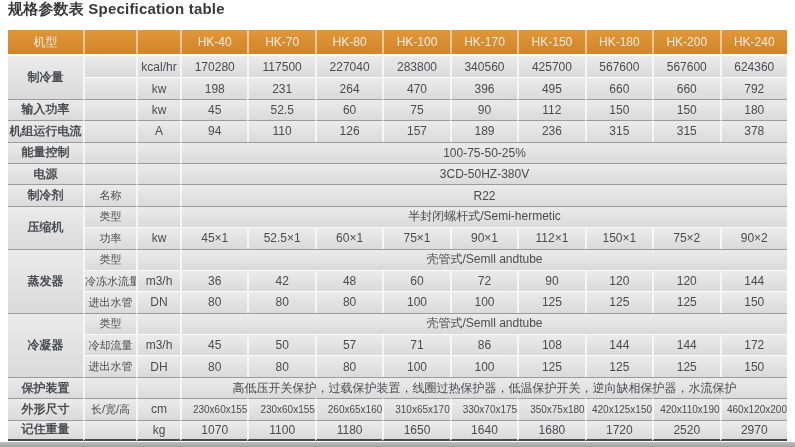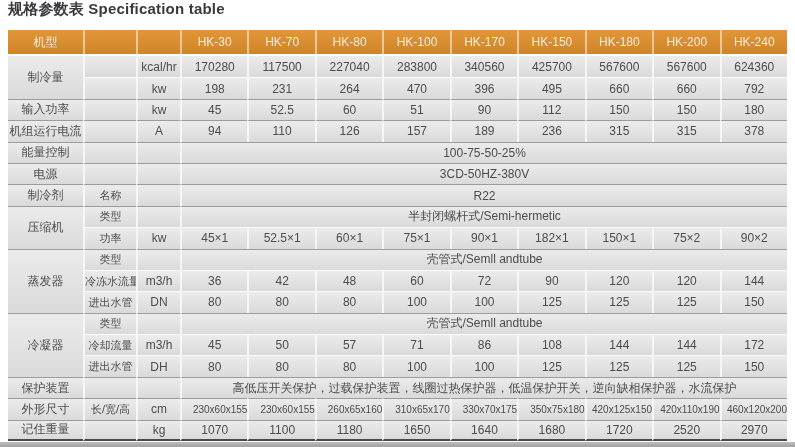--- a/index.html
+++ b/index.html
@@ -28,21 +28,21 @@
     border-bottom:2px solid #fdfdfd;
   }
   thead th:first-child{border-left:none;margin-left:44px;}
   tbody td{
     height:21.4px;
     background:linear-gradient(180deg,#ecebeb 0%,#dbdadb 100%);
     color:#4b4c4e;font-size:12px;
     border-left:2px solid #f6f6f6;
     border-top:1px solid #fafafa;
   }
-  tbody td.grp{border-left:none;font-size:12px;}
+  tbody td.grp{border-left:none;font-size:12px;font-weight:bold;}
   tbody td.sub{font-size:11px;}
   tbody td.dim{font-size:10px;text-align:right;}
   tr.gs td{border-top:1px solid #9b9c9e;}
   tr.first td{border-top:none;}
   tr.last td{border-bottom:2px solid #48494b;}
   .bottom-strip{
     position:absolute;left:0;bottom:0;width:795px;height:5px;
     background:linear-gradient(180deg,#bdbdbd,#a2a2a2);
   }
 </style>
@@ -64,21 +64,21 @@
       <col>
       <col>
       <col>
       <col>
   </colgroup>
   <thead>
     <tr>
       <th>机型</th>
       <th></th>
       <th></th>
-      <th>HK-30</th>
+      <th>HK-40</th>
       <th>HK-70</th>
       <th>HK-80</th>
       <th>HK-100</th>
       <th>HK-170</th>
       <th>HK-150</th>
       <th>HK-180</th>
       <th>HK-200</th>
       <th>HK-240</th>
     </tr>
   </thead>
@@ -110,21 +110,21 @@
       <td>660</td>
       <td>792</td>
     </tr>
     <tr class="gs">
       <td class="grp">输入功率</td>
       <td class="sub"></td>
       <td class="unit">kw</td>
       <td>45</td>
       <td>52.5</td>
       <td>60</td>
-      <td>51</td>
+      <td>75</td>
       <td>90</td>
       <td>112</td>
       <td>150</td>
       <td>150</td>
       <td>180</td>
     </tr>
     <tr class="gs">
       <td class="grp">机组运行电流</td>
       <td class="sub"></td>
       <td class="unit">A</td>
@@ -163,21 +163,21 @@
       <td colspan="9">半封闭螺杆式/Semi-hermetic</td>
     </tr>
     <tr>
       <td class="sub">功率</td>
       <td class="unit">kw</td>
       <td>45×1</td>
       <td>52.5×1</td>
       <td>60×1</td>
       <td>75×1</td>
       <td>90×1</td>
-      <td>182×1</td>
+      <td>112×1</td>
       <td>150×1</td>
       <td>75×2</td>
       <td>90×2</td>
     </tr>
     <tr class="gs">
       <td class="grp" rowspan="3">蒸发器</td>
       <td class="sub">类型</td>
       <td class="unit"></td>
       <td colspan="9">壳管式/Semll andtube</td>
     </tr>

